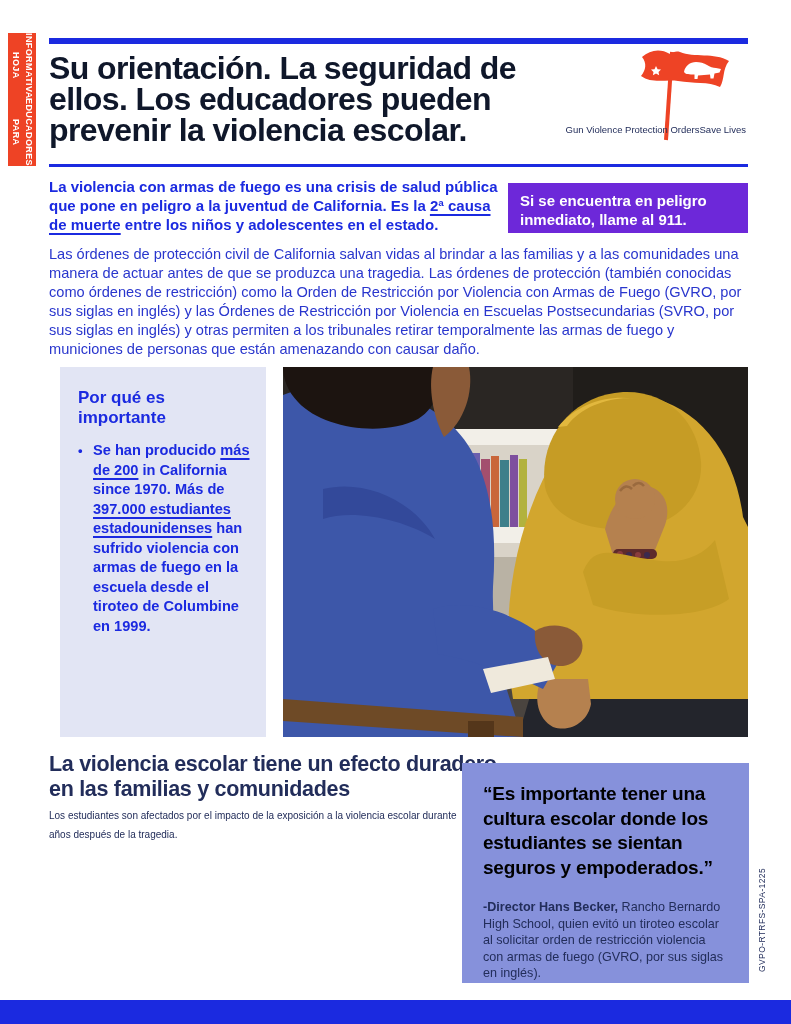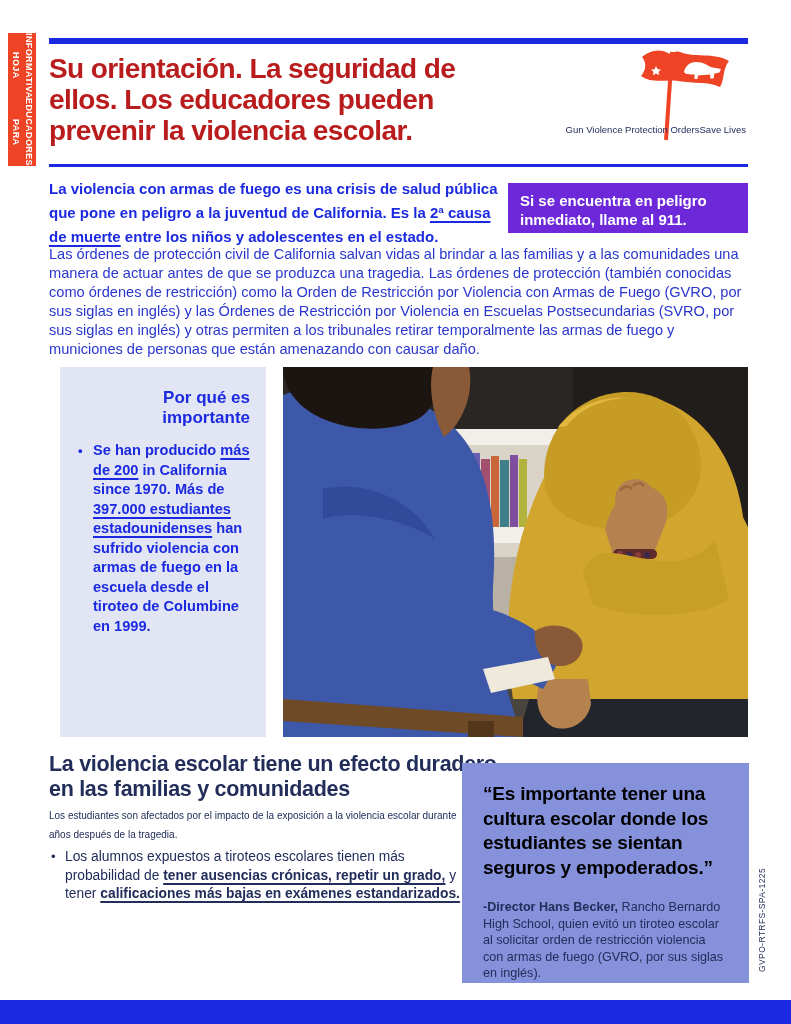--- a/index.html
+++ b/index.html
@@ -11,46 +11,46 @@
             color:#ffffff;writing-mode:vertical-lr;text-align:center;
             font-size:9px;font-weight:800;letter-spacing:.4px;line-height:13px;
             display:flex;align-items:center;justify-content:center;}
   .side-tab span{display:block;}
 
   
   .rule-top{position:absolute;left:49px;top:38px;width:699px;height:6px;background:#1b2ae0;}
   .rule-mid{position:absolute;left:49px;top:164px;width:699px;height:3px;background:#1b2ae0;}
 
   
-  .title{position:absolute;left:49px;top:53px;width:478px;color:#b91c1c;
-         font-size:28px;line-height:31px;font-weight:800;letter-spacing:-.6px;}
+  .title{position:absolute;left:49px;top:53px;width:478px;color:#0f172a;
+         font-size:32px;line-height:31px;font-weight:800;letter-spacing:-.6px;}
 
   
   .logo{position:absolute;left:508px;top:48px;width:240px;height:92px;}
   .logo-flag{position:absolute;left:128px;top:0;width:110px;height:92px;overflow:visible;}
   .logo-word{position:absolute;left:0;top:46px;width:240px;display:flex;gap:12px;
              color:#222d5a;font-size:28px;font-weight:800;letter-spacing:.2px;line-height:26px;}
   .logo-tagline{position:absolute;left:0;top:76px;width:238px;display:flex;justify-content:flex-end;
                 color:#222d5a;font-size:9.5px;font-weight:400;letter-spacing:0;}
 
   
   .lead{position:absolute;left:49px;top:177px;width:452px;color:#1b2ae0;
-        font-size:15px;line-height:24px;font-weight:700;}
+        font-size:15px;line-height:19px;font-weight:700;}
   .alert{position:absolute;left:508px;top:183px;width:240px;height:50px;background:#6d28d9;
          color:#ffffff;font-size:15px;line-height:19px;font-weight:700;
          padding:8px 12px;box-sizing:border-box;}
 
   
   .body-par{position:absolute;left:49px;top:245px;width:702px;color:#2936cd;
             font-size:14.6px;line-height:19px;font-weight:400;}
 
   
   .why{position:absolute;left:60px;top:367px;width:206px;height:370px;background:#e2e5f4;
        box-sizing:border-box;padding:21px 16px 16px 18px;}
-  .why-title{color:#1b2ae0;font-size:17px;font-weight:800;margin:0 0 13px 0;text-align:right;}
+  .why-title{color:#1b2ae0;font-size:17px;font-weight:800;margin:0 0 13px 0;}
   .why ul{list-style:none;margin:0;padding:0;}
   .why li{position:relative;padding-left:15px;margin:0 0 15px 0;color:#1b2ae0;
           font-size:14.6px;line-height:19.5px;font-weight:700;}
   .why li::before{content:"•";position:absolute;left:0;top:0;font-size:13px;}
 
   
   .photo{position:absolute;left:283px;top:367px;width:465px;height:370px;overflow:hidden;}
   .photo svg{display:block;width:100%;height:100%;}
 
   
@@ -190,21 +190,20 @@
       <path d="M200 302 L265 290 L272 312 L208 326 Z" fill="#efe9dc"></path>
 
       <path d="M0 332 L240 350 L240 370 L0 354 Z" fill="#6e4a26"></path>
       <rect x="185" y="354" width="26" height="16" fill="#54361a"></rect>
     </svg>
   </div>
 
   <h2 class="impact-title" style="margin:0;">La violencia escolar tiene un efecto duradero en las familias y comunidades</h2>
   <p class="impact-intro" style="margin:0;">Los estudiantes son afectados por el impacto de la exposición a la violencia escolar durante años después de la tragedia.</p>
   <ul class="impact-list">
-    <li><span>Los alumnos expuestos a tiroteos escolares tienen más probabilidad de </span><span class="seg-bu">tener ausencias crónicas, repetir un grado,</span><span> y tener </span><span class="seg-bu">calificaciones más bajas en exámenes estandarizados.</span></li>
   </ul>
 
   <div class="quote">
     <p class="quote-text">“Es importante tener una cultura escolar donde los estudiantes se sientan seguros y empoderados.”</p>
     <div class="quote-attr"><span class="seg-b">-Director Hans Becker,</span><span> Rancho Bernardo High School, quien evitó un tiroteo escolar al solicitar orden de restricción violencia con armas de fuego (GVRO, por sus siglas en inglés).</span></div>
   </div>
 
   <div class="doc-code">GVPO-RTRFS-SPA-1225</div>
 
   <div class="footer"></div>

